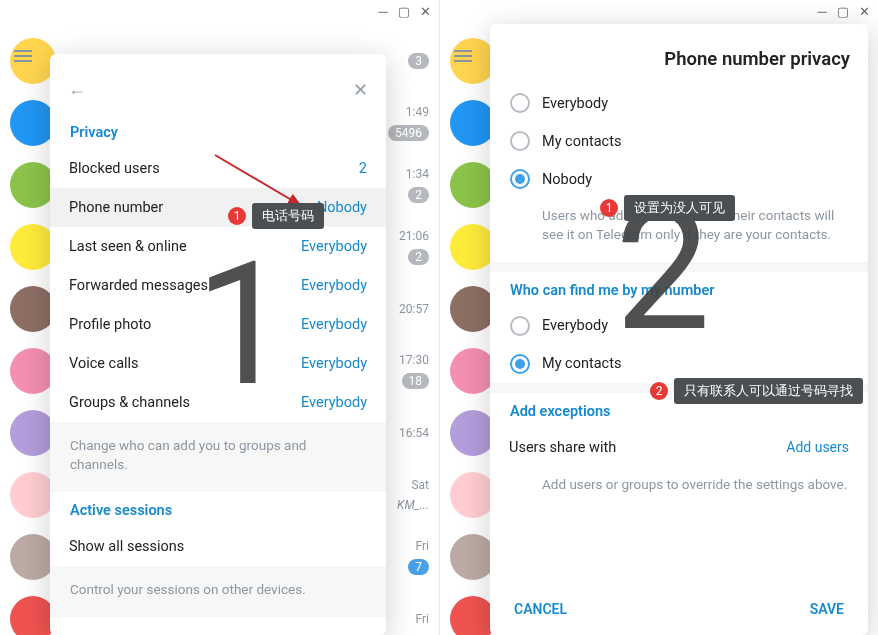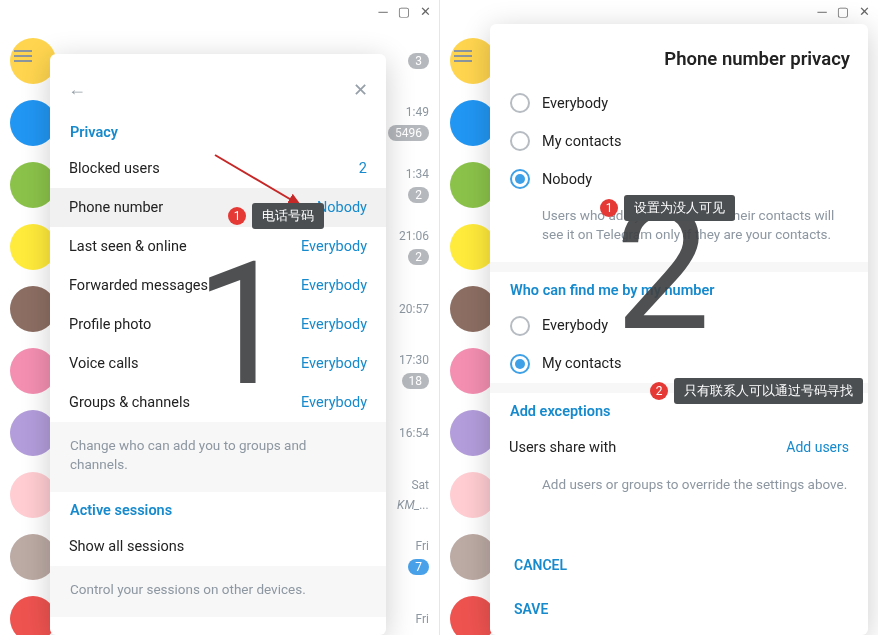--- a/index.html
+++ b/index.html
@@ -189,21 +189,20 @@
     width: 10px; height: 10px;
     background: #3ea0e6;
     border-radius: 50%;
   }
 
   .modal-footer {
     display: flex;
     justify-content: space-between;
     gap: 28px;
     padding: 16px 24px 18px;
-    flex-direction: column;
   }
   .fbtn {
     color: #168acd;
     font-weight: 600;
     font-size: 14px;
     cursor: pointer;
   }
   .link-right {
     margin-left: auto;
     color: #168acd;

